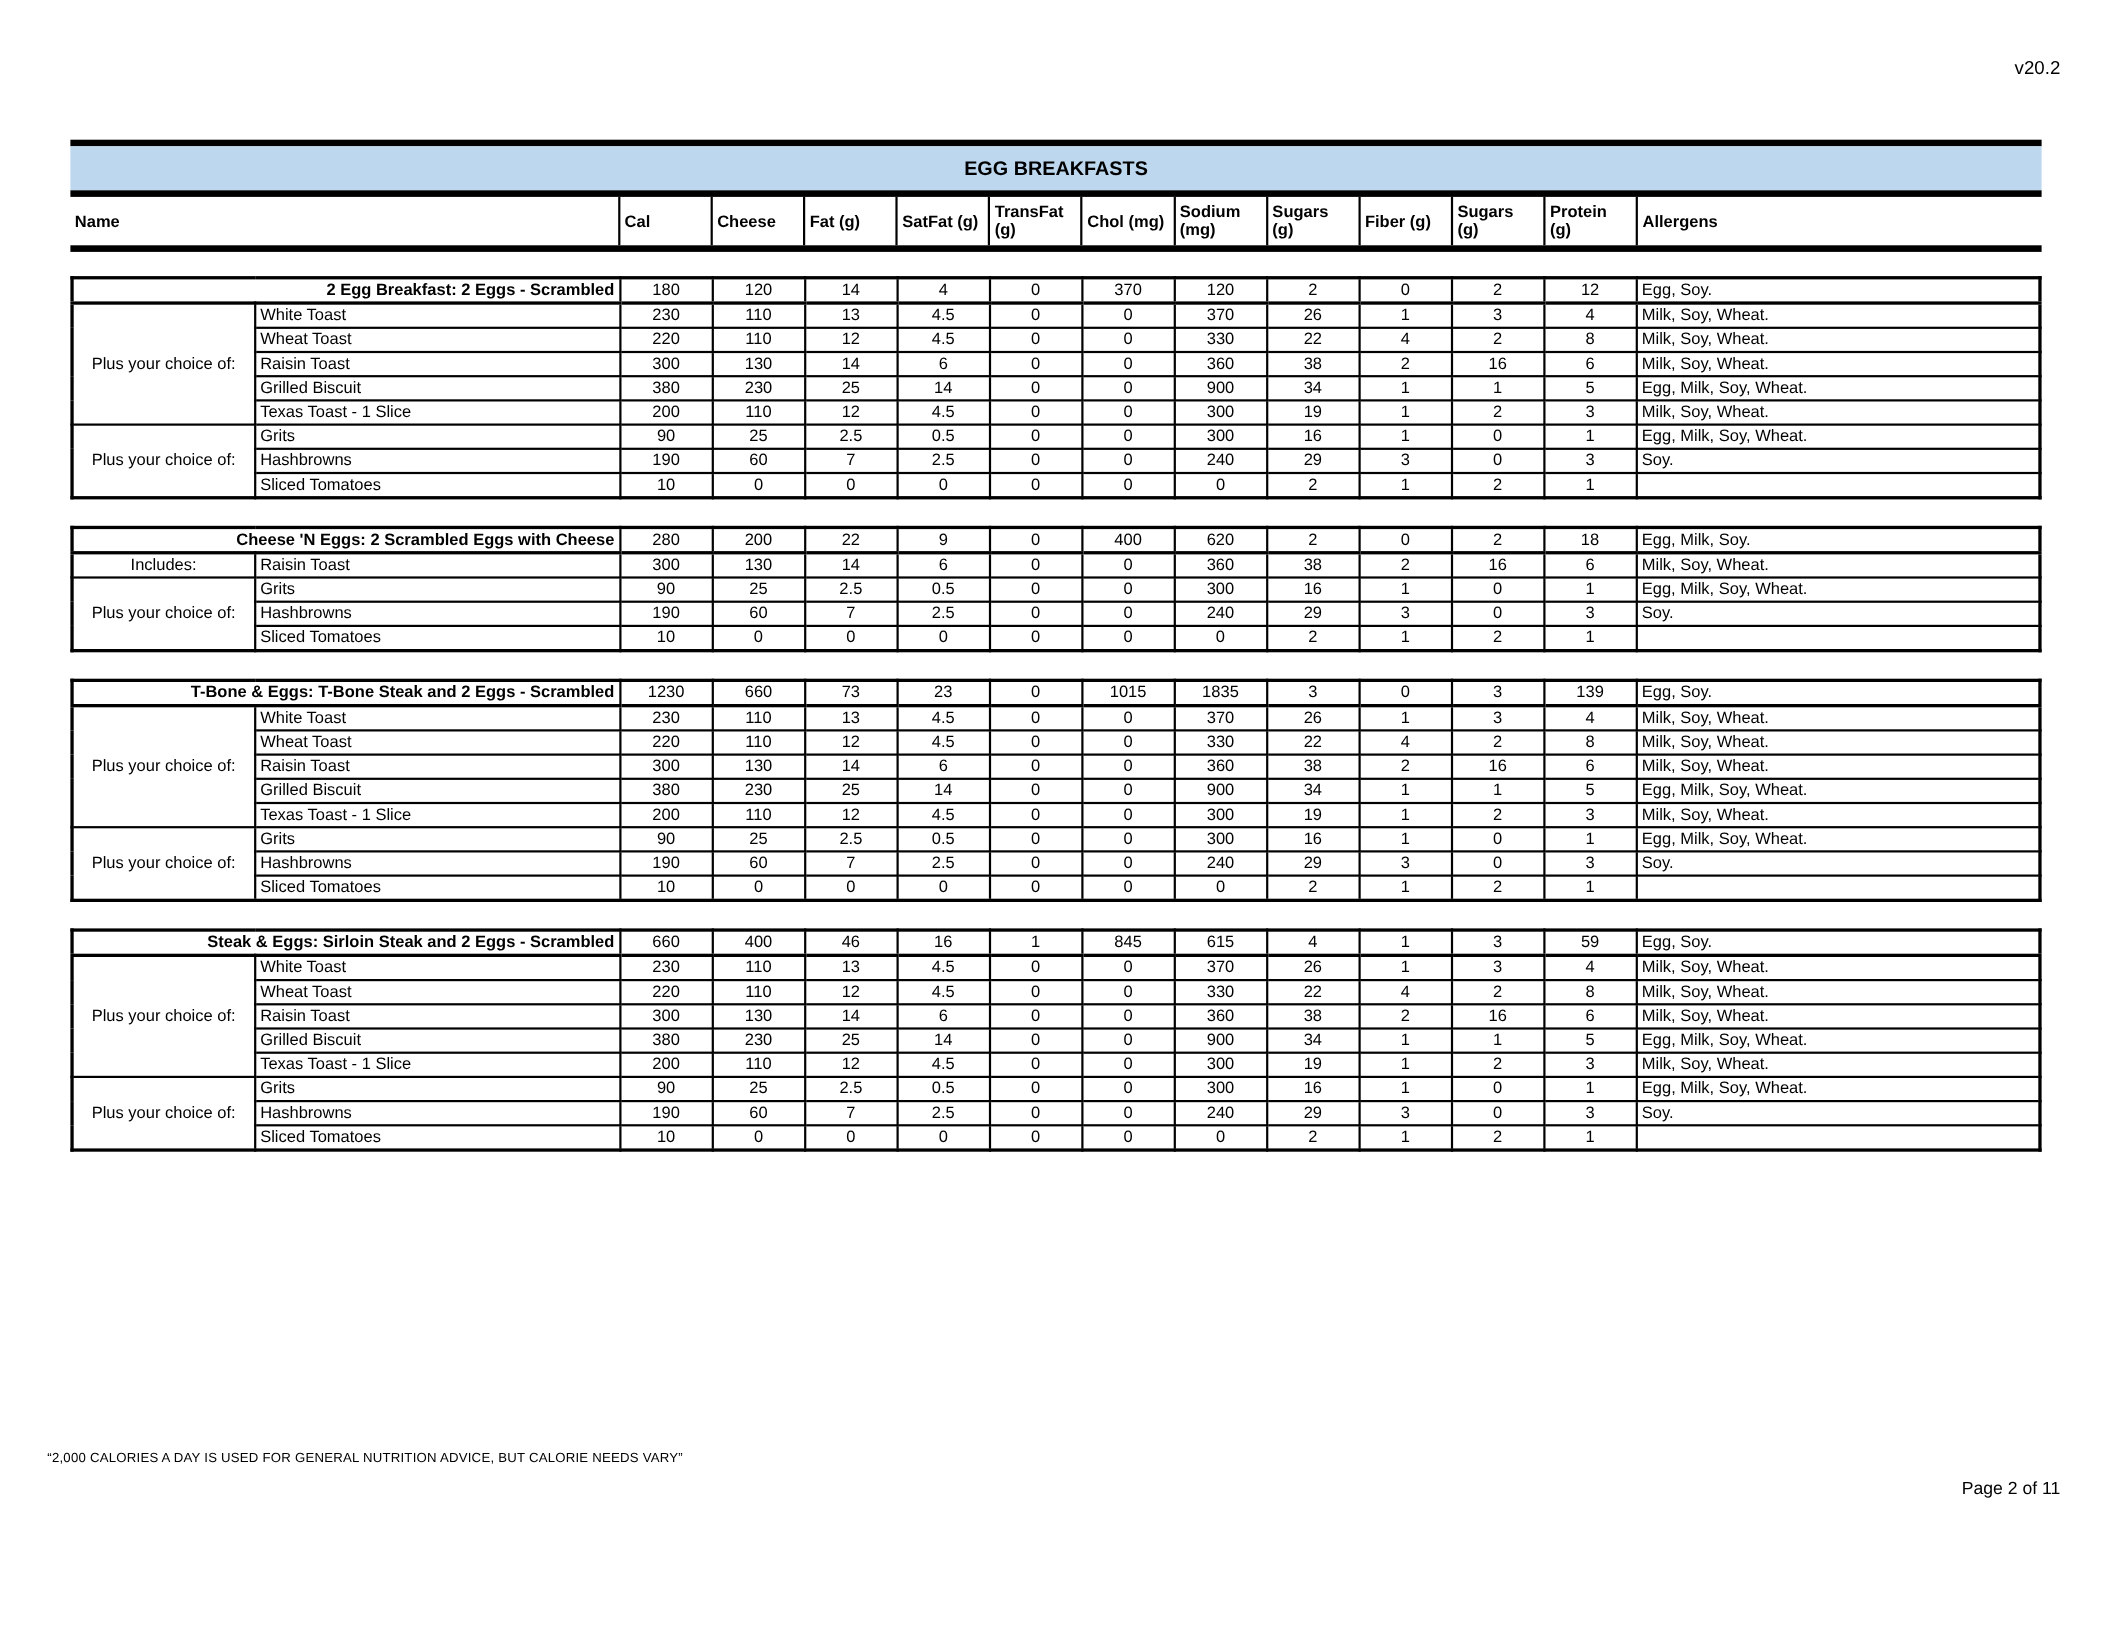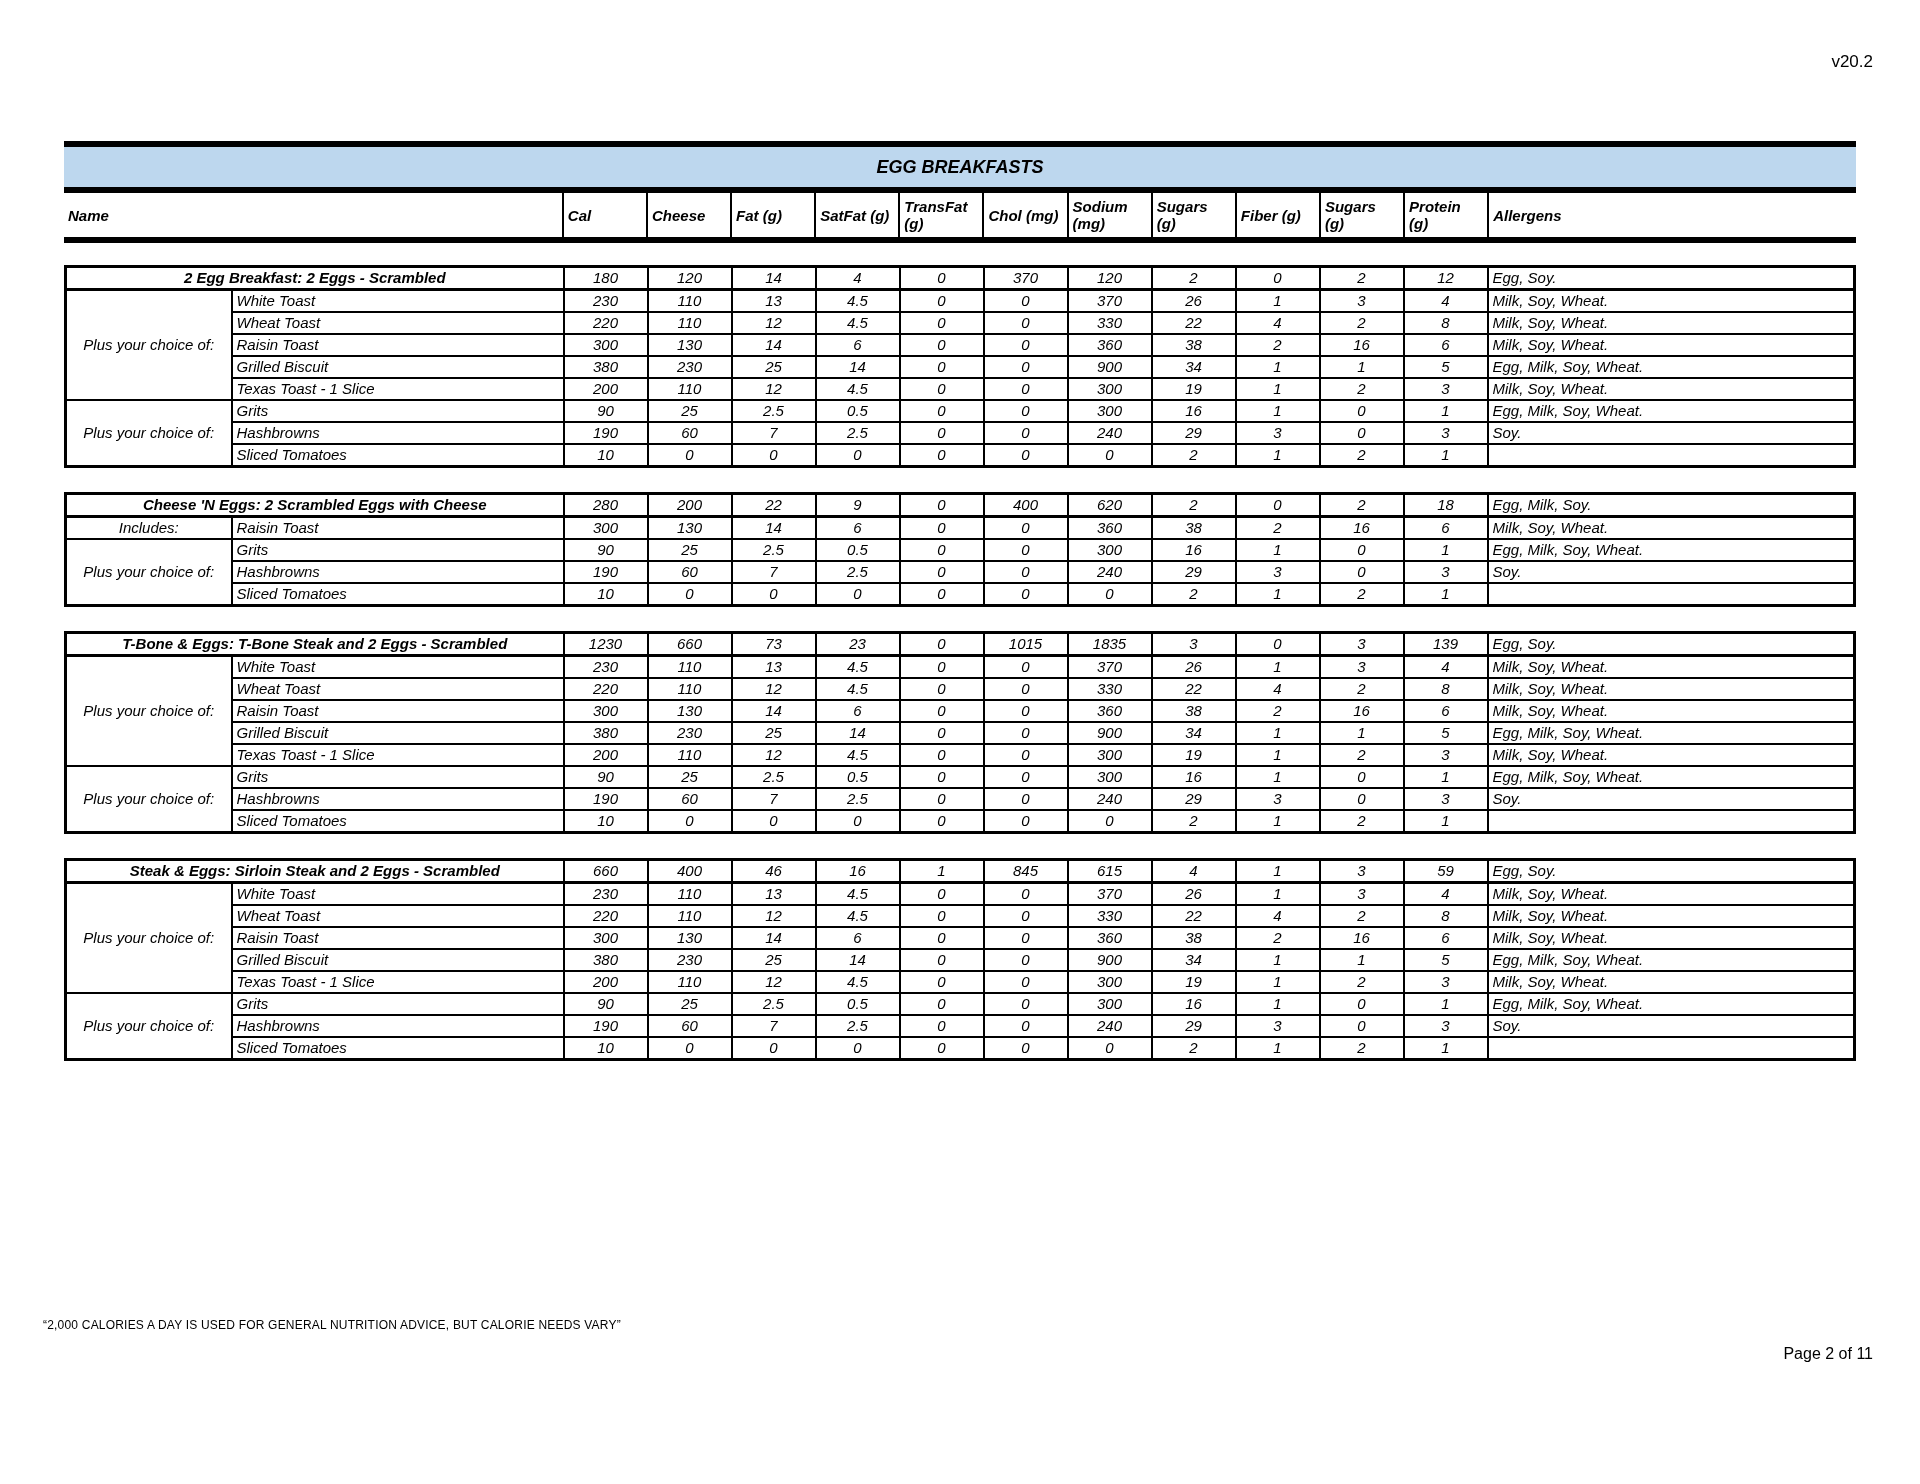--- a/index.html
+++ b/index.html
@@ -6,21 +6,21 @@
   html,body { background:#ffffff; }
   body {
     width:1920px; height:1484px; position:relative;
     font-family:"Liberation Sans", sans-serif; color:#000;
   }
   .version {
     position:absolute; top:52px; right:47px;
     font-size:17px;
   }
   .doc {
-    position:absolute; top:141px; left:64px; width:1792px;font-style:italic;
+    position:absolute; top:127px; left:64px; width:1792px;
   }
   .bar { height:6px; background:#000; }
   .title-bar {
     height:40px; background:#BDD7EE;
     display:flex; align-items:center; justify-content:center;
     font-size:18px; font-weight:bold;
   }
   table { border-collapse:collapse; table-layout:fixed; width:1792px; }
   
   .htable td {
@@ -33,21 +33,21 @@
   
   .stable { border:3px solid #000; margin-top:22px; }
   .stable.later { margin-top:24px; }
   .stable td {
     border:2px solid #000;
     height:22px; line-height:20px; font-size:15px;
     padding:0 4px; overflow:hidden; white-space:nowrap;
     vertical-align:middle;
   }
   .stable tr.main td { border-bottom:3px solid #000; }
-  .stable td.name  { font-weight:bold; text-align:center; }
+  .stable td.name  { font-weight:bold; text-align:right; }
   .stable td.iname { text-align:left; }
   .stable td.glabel { text-align:center; white-space:normal; }
   .stable td.num { text-align:center; padding:0 2px; }
   .stable td.allerg { text-align:left; }
   .disclaimer {
     position:absolute; left:43px; top:1318px;
     font-size:12px; letter-spacing:0.2px;
   }
   .pagenum {
     position:absolute; right:47px; top:1345px;

